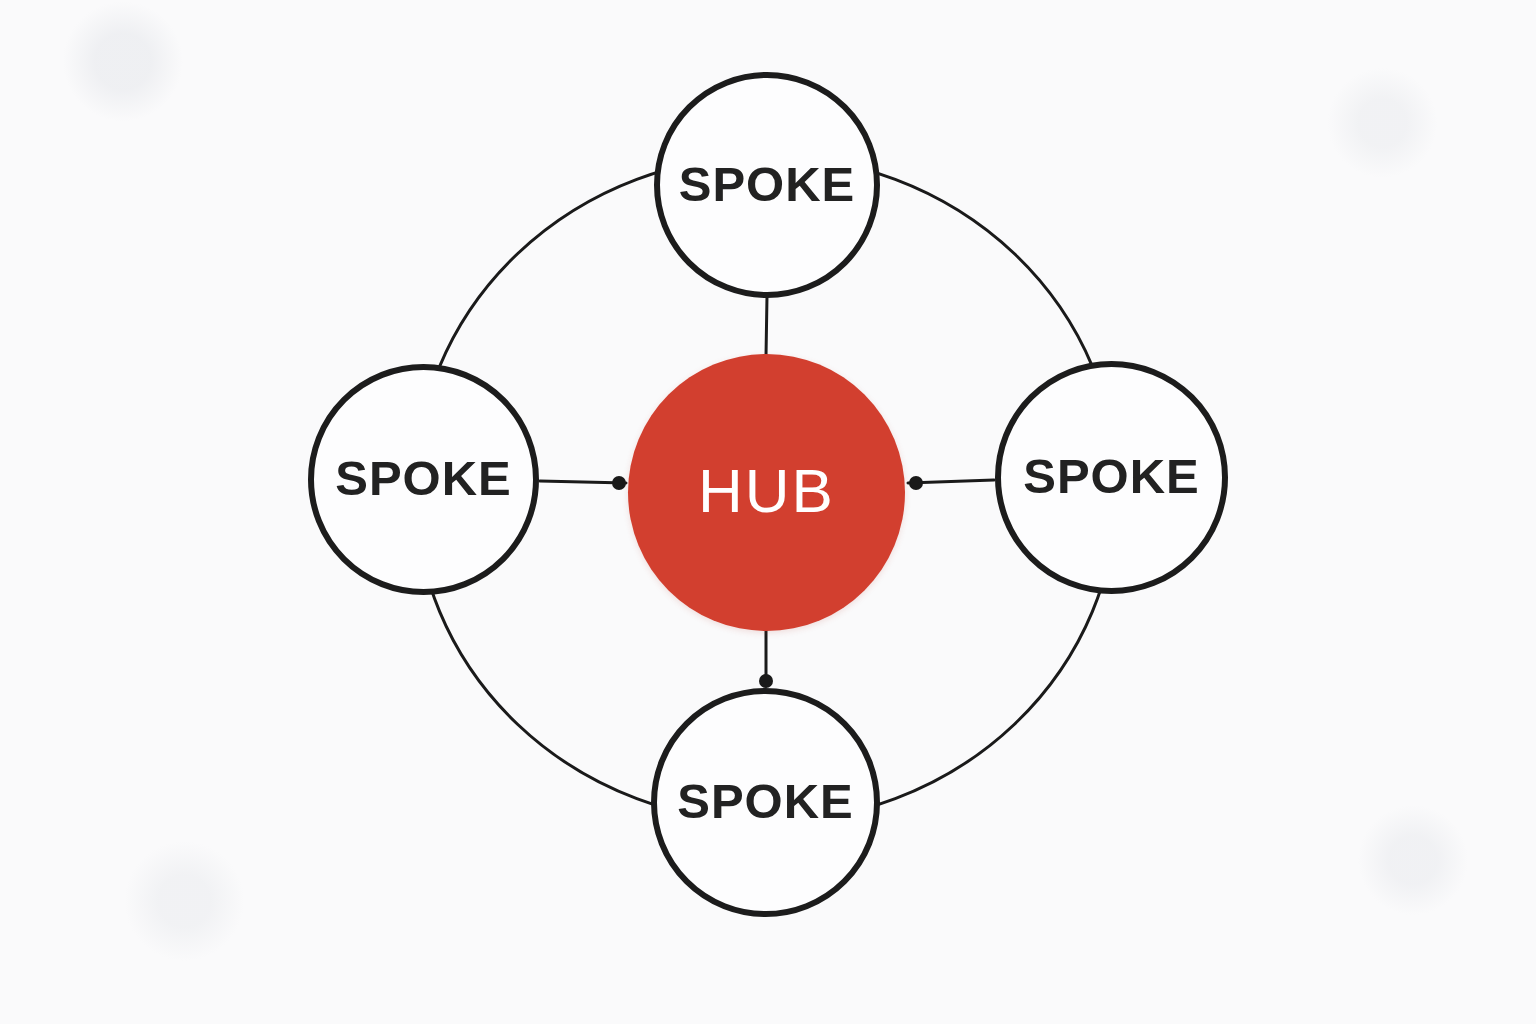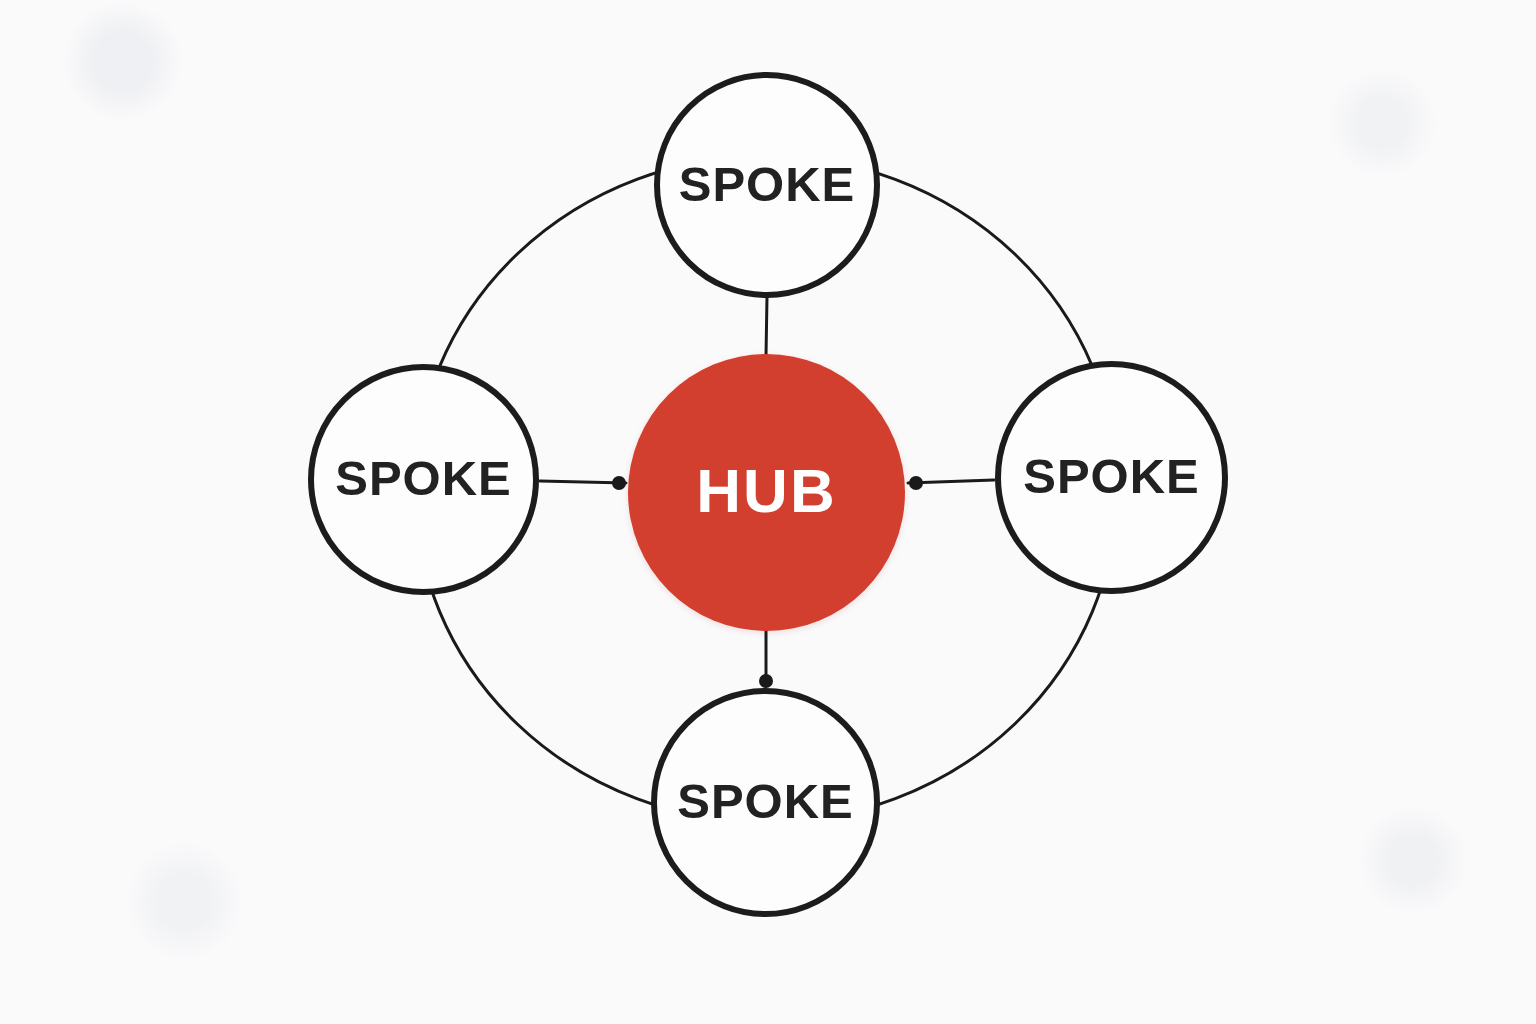--- a/index.html
+++ b/index.html
@@ -58,21 +58,21 @@
     transform: translateY(-1px);
   }
   .hub {
     background: var(--hub-fill, #d23f2f);
     border: none;
     box-shadow: 0 2px 6px rgba(180,60,45,0.15);
   }
   .hub .label {
     color: var(--hub-text, #ffffff);
     font-size: 62px;
-    font-weight: 700;
+    font-weight: 400;
     letter-spacing: 2px;
     line-height: 1;
     transform: translateY(-2px);
   }
   
   .spoke-top    { left: 654px; top:  72px; width: 226px; height: 226px; }
   .spoke-left   { left: 308px; top: 364px; width: 231px; height: 231px; }
   .spoke-right  { left: 995px; top: 361px; width: 233px; height: 233px; }
   .spoke-bottom { left: 651px; top: 688px; width: 229px; height: 229px; }
   .hub          { left: 628px; top: 354px; width: 277px; height: 277px; }

